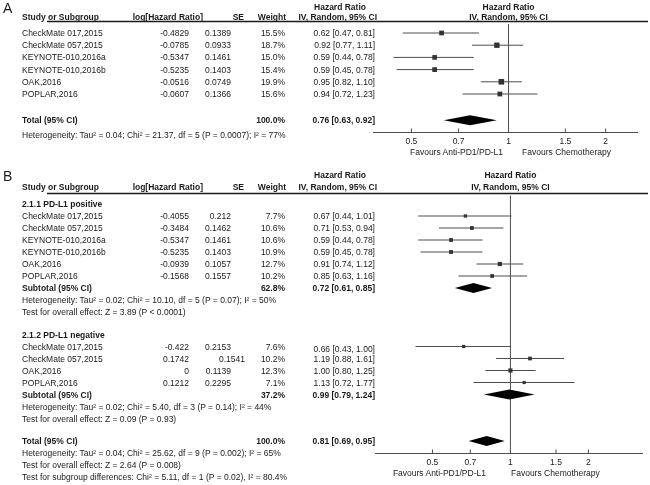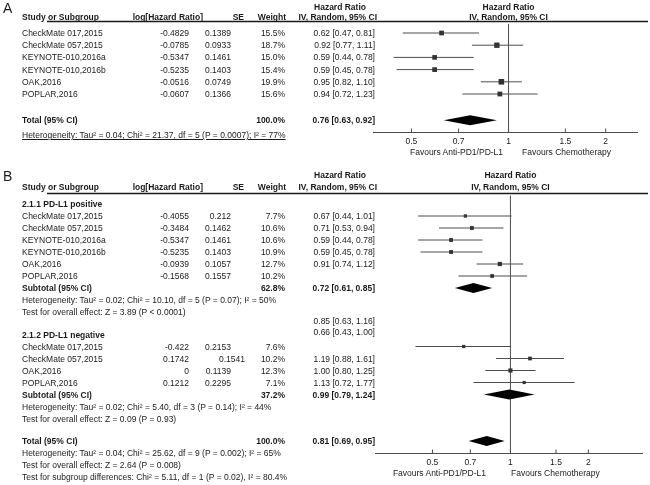--- a/index.html
+++ b/index.html
@@ -114,21 +114,21 @@
       <div class="t r" style="right: 365px; top: 75.8px;">19.9%</div>
       <div class="t r" style="right: 275px; top: 75.8px;">0.95 [0.82, 1.10]</div>
       <div class="t" style="left: 22px; top: 88px;">POPLAR,2016</div>
       <div class="t r" style="right: 461px; top: 88px;">-0.0607</div>
       <div class="t r" style="right: 419px; top: 88px;">0.1366</div>
       <div class="t r" style="right: 365px; top: 88px;">15.6%</div>
       <div class="t r" style="right: 275px; top: 88px;">0.94 [0.72, 1.23]</div>
       <div class="t b" style="left: 22px; top: 114.2px;">Total (95% CI)</div>
       <div class="t b r" style="right: 365px; top: 114.2px;">100.0%</div>
       <div class="t b r" style="right: 275px; top: 114.2px;">0.76 [0.63, 0.92]</div>
-      <div class="t" style="left: 22px; top: 129.2px; text-decoration: underline;">Heterogeneity: Tau² = 0.04; Chi² = 21.37, df = 5 (P = 0.0007); I² = 77%</div>
+      <div class="t" style="left: 22px; top: 129.2px;">Heterogeneity: Tau² = 0.04; Chi² = 21.37, df = 5 (P = 0.0007); I² = 77%</div>
       <div class="t big" style="left: 3px; top: 168.5px;">B</div>
       <div class="t b" style="left: 22px; top: 181px;">Study or Subgroup</div>
       <div class="t b r" style="right: 447px; top: 181px;">log[Hazard Ratio]</div>
       <div class="t b r" style="right: 406px; top: 181px;">SE</div>
       <div class="t b r" style="right: 364px; top: 181px;">Weight</div>
       <div class="t b r" style="right: 273px; top: 181px;">IV, Random, 95% CI</div>
       <div class="t b c" style="left: 290px; width: 100px; top: 168.5px;">Hazard Ratio</div>
       <div class="t b c" style="left: 450.424px; width: 120px; top: 168.5px;">Hazard Ratio</div>
       <div class="t b c" style="left: 440.424px; width: 140px; top: 181px;">IV, Random, 95% CI</div>
       <div class="t c" style="left: 417.458px; width: 30px; top: 456px;">0.5</div>
@@ -161,32 +161,32 @@
       <div class="t r" style="right: 275px; top: 246px;">0.59 [0.45, 0.78]</div>
       <div class="t" style="left: 22px; top: 258px;">OAK,2016</div>
       <div class="t r" style="right: 461px; top: 258px;">-0.0939</div>
       <div class="t r" style="right: 419px; top: 258px;">0.1057</div>
       <div class="t r" style="right: 365px; top: 258px;">12.7%</div>
       <div class="t r" style="right: 275px; top: 258px;">0.91 [0.74, 1.12]</div>
       <div class="t" style="left: 22px; top: 270px;">POPLAR,2016</div>
       <div class="t r" style="right: 461px; top: 270px;">-0.1568</div>
       <div class="t r" style="right: 419px; top: 270px;">0.1557</div>
       <div class="t r" style="right: 365px; top: 270px;">10.2%</div>
-      <div class="t r" style="right: 275px; top: 270px; margin-top: 45px;">0.85 [0.63, 1.16]</div>
+      <div class="t r" style="right: 275px; top: 270px;">0.85 [0.63, 1.16]</div>
       <div class="t b" style="left: 22px; top: 282px;">Subtotal (95% CI)</div>
       <div class="t b r" style="right: 365px; top: 282px;">62.8%</div>
       <div class="t b r" style="right: 275px; top: 282px;">0.72 [0.61, 0.85]</div>
       <div class="t" style="left: 22px; top: 294px;">Heterogeneity: Tau² = 0.02; Chi² = 10.10, df = 5 (P = 0.07); I² = 50%</div>
       <div class="t" style="left: 22px; top: 306px;">Test for overall effect: Z = 3.89 (P &lt; 0.0001)</div>
       <div class="t b" style="left: 22px; top: 328.5px;">2.1.2 PD-L1 negative</div>
       <div class="t" style="left: 22px; top: 340.5px;">CheckMate 017,2015</div>
       <div class="t r" style="right: 461px; top: 340.5px;">-0.422</div>
       <div class="t r" style="right: 419px; top: 340.5px;">0.2153</div>
       <div class="t r" style="right: 365px; top: 340.5px;">7.6%</div>
-      <div class="t r" style="right: 275px; top: 326px;">0.66 [0.43, 1.00]</div>
+      <div class="t r" style="right: 275px; top: 343px;">0.66 [0.43, 1.00]</div>
       <div class="t" style="left: 22px; top: 352.5px;">CheckMate 057,2015</div>
       <div class="t r" style="right: 461px; top: 352.5px;">0.1742</div>
       <div class="t r" style="right: 405px; top: 352.5px; padding-left: 42px;">0.1541</div>
       <div class="t r" style="right: 365px; top: 352.5px;">10.2%</div>
       <div class="t r" style="right: 275px; top: 352.5px;">1.19 [0.88, 1.61]</div>
       <div class="t" style="left: 22px; top: 364.5px;">OAK,2016</div>
       <div class="t r" style="right: 461px; top: 364.5px;">0</div>
       <div class="t r" style="right: 419px; top: 364.5px; margin-left: 16px;">0.1139</div>
       <div class="t r" style="right: 365px; top: 364.5px;">12.3%</div>
       <div class="t r" style="right: 275px; top: 364.5px;">1.00 [0.80, 1.25]</div>

